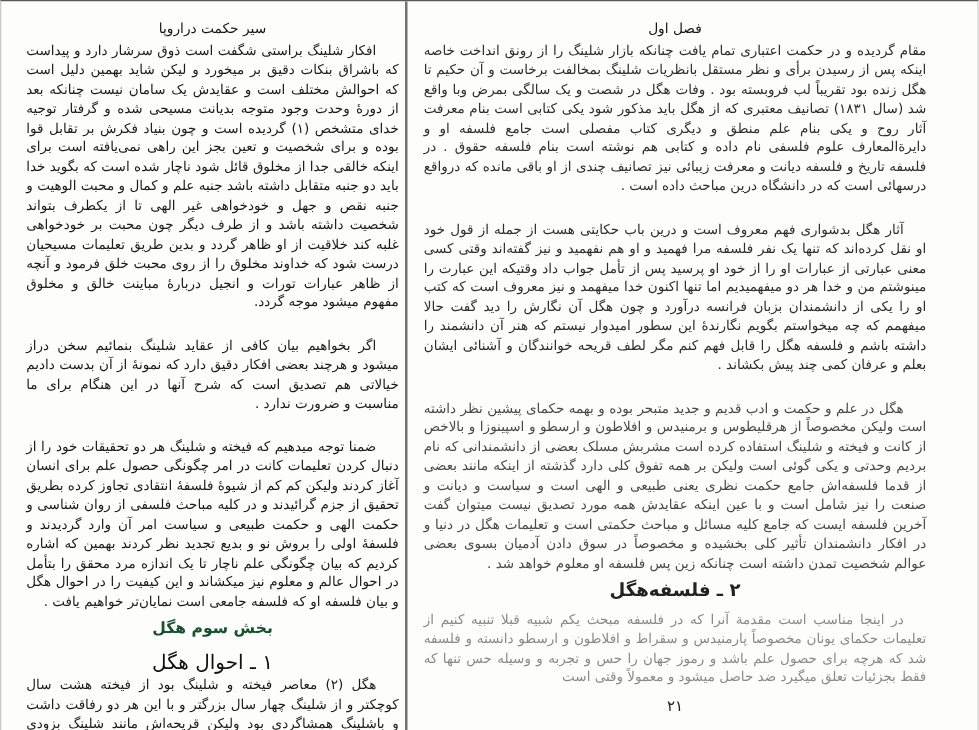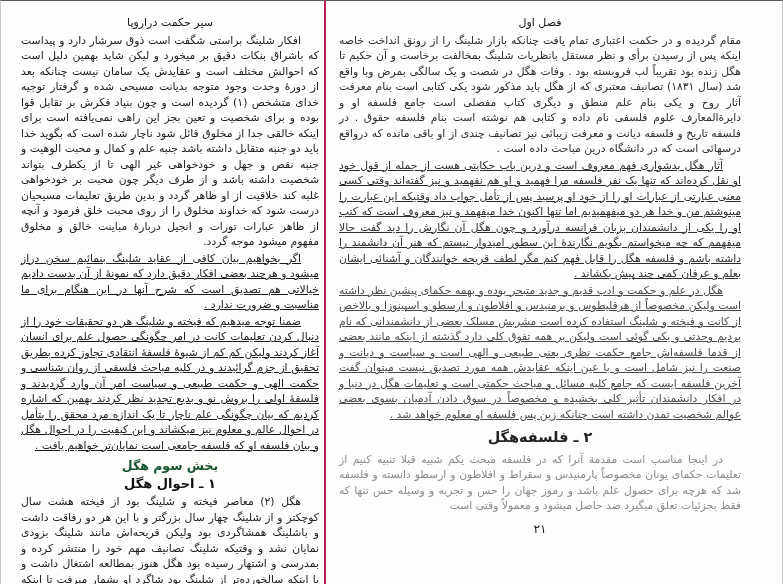--- a/index.html
+++ b/index.html
@@ -19,54 +19,54 @@
     box-sizing:border-box;
     direction:rtl;
     color:#1b1b1b;
     font-size:10.8px;
     line-height:15.5px;
   }
   .page.left{
     width:325px;
     border-left:2px solid #2b2b2b; 
     border-left:none;
-    border-right:2px solid #be185d;
+    border-right:2px solid #737373;
     padding:0 5px 0 20px;
   }
   .page.right{
     width:424px;
     padding:0 9px 0 13px;
     color:#2e2e2e;
   }
   .pg-header{
     text-align:center;
     font-size:11px;
     letter-spacing:1px;
     margin-top:14px;
     margin-bottom:2px;
     color:#141414;
   }
   .para{
     margin:0;
     text-align:justify;
   }
   .para.indent{text-indent:18px;}
-  .para.gap-top{margin-top:1px;text-decoration:underline;}
+  .para.gap-top{margin-top:19px;}
   .h-part{
     margin:5px 0 0 0;
     text-align:center;
     font-size:12.5px;
     font-weight:bold;
     color:#14532d;
   }
   .h-sub{
-    margin:2px 0 3px 0;
+    margin:12px 0 3px 0;
     text-align:center;
-    font-size:13px;
-    font-weight:bold;
+    font-size:16px;
+    font-weight:normal;
     color:#101010;
   }
   .h-main{
     margin:8px 0 6px 0;
     text-align:center;
     font-size:14.5px;
     font-weight:bold;
     color:#222222;
   }
   .dim{color:#4a4a4a;}

